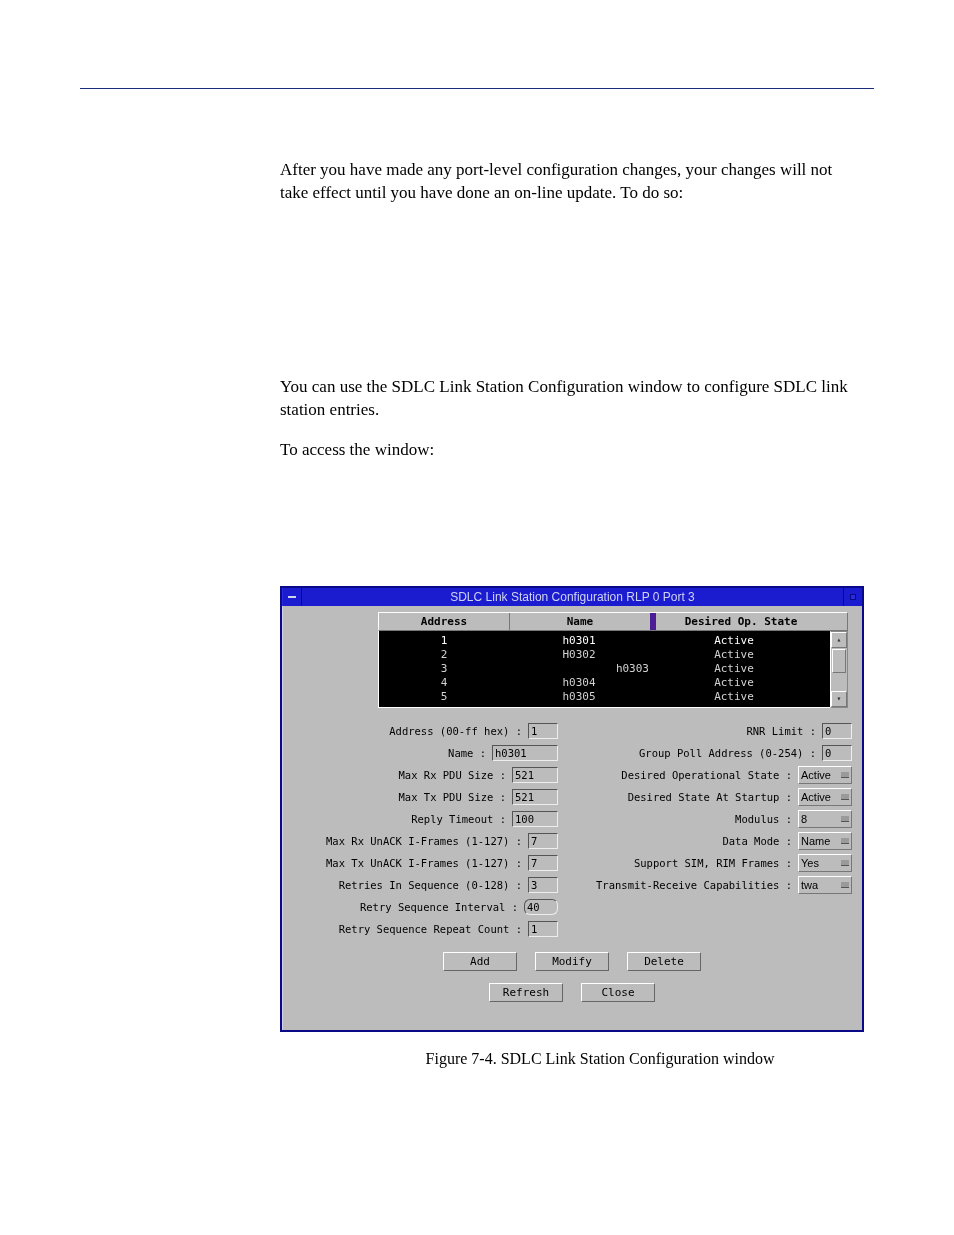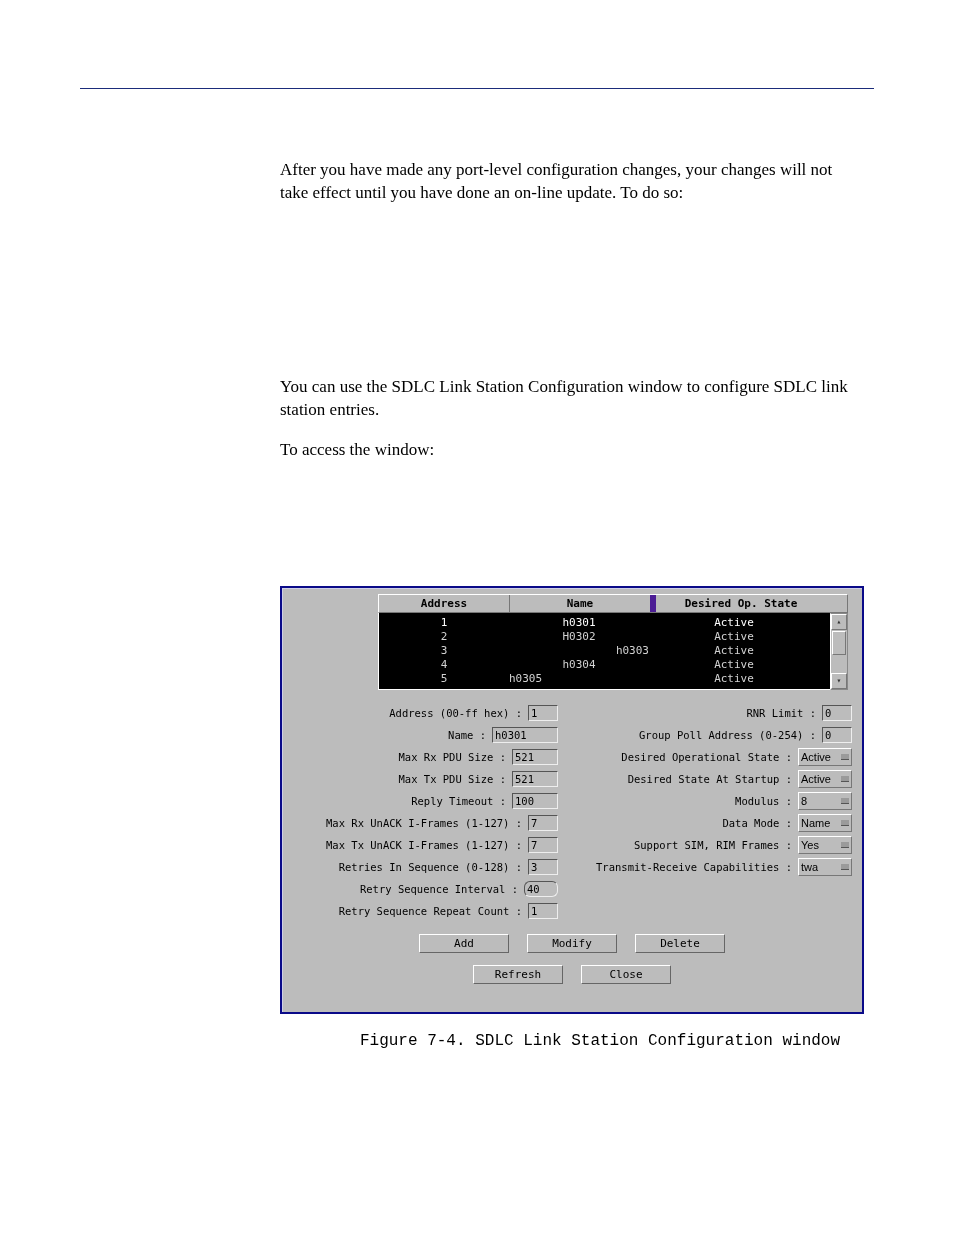--- a/index.html
+++ b/index.html
@@ -181,55 +181,63 @@
     border-bottom:1px solid #555;
   }
   .btn-row {
     display:flex;
     justify-content:center;
     gap: 18px;
     margin: 12px 0 6px 0;
   }
   .mbtn {
     min-width: 64px;
-    padding: 2px 12px;
+    padding: 2px 4px;
     background: #bcbcbc;
     border: 1px solid #fff;
     border-right-color:#666; border-bottom-color:#666;
     font-family: 'Lucida Console', Consolas, monospace;
     font-size: 11px;
     text-align:center;
     cursor:pointer;
   }
 
   .caption {
     text-align: center;
     font-size: 16px;
     margin-top: 18px;
     margin-left: 60px;
-    font-family: Liberation Mono, monospace;
   }
 </style>
 </head>
 <body>
 
 <div class="page">
   <hr class="hr-top">
 
   <p class="para">After you have made any port-level configuration changes, your changes will not take effect until you have done an on-line update. To do so:</p>
 
   <div class="gap-lg"></div>
 
   <p class="para">You can use the SDLC Link Station Configuration window to configure SDLC link station entries.</p>
   <p class="para">To access the window:</p>
 
   <div class="gap-sp"></div>
 
   <div class="win-wrap">
     <div class="motif-window">
+      <div class="titlebar">
+        <div class="tb-side">
+            <div class="dash"></div>
+          </div>
+        <div class="tb-title">SDLC Link Station Configuration  RLP 0 Port 3</div>
+        <div class="tb-side right">
+            <div class="dot"></div>
+          </div>
+      </div>
 
       <div class="win-body">
 
         <div class="list-area">
           <div class="list-header">
             <div class="col c1">Address</div>
             <div class="col c2">Name</div>
             <div class="col c3">Desired Op. State</div>
           </div>
           <div class="list-body">
@@ -249,21 +257,21 @@
                   <div class="c2" style="width:140px;text-align:right">h0303</div>
                   <div class="c3" style="width:170px;text-align:center">Active</div>
                 </div>
                 <div class="row">
                   <div class="c1" style="width:130px;text-align:center">4</div>
                   <div class="c2" style="width:140px;text-align:center">h0304</div>
                   <div class="c3" style="width:170px;text-align:center">Active</div>
                 </div>
                 <div class="row">
                   <div class="c1" style="width:130px;text-align:center">5</div>
-                  <div class="c2" style="width:140px;text-align:left">h0305</div>
+                  <div class="c2" style="width:140px;text-align:center">h0305</div>
                   <div class="c3" style="width:170px;text-align:center">Active</div>
                 </div>
               </div>
             <div class="scrollbar">
               <div class="sb-btn">▴</div>
               <div class="sb-thumb"></div>
               <div class="sb-track"></div>
               <div class="sb-btn">▾</div>
             </div>
           </div>

